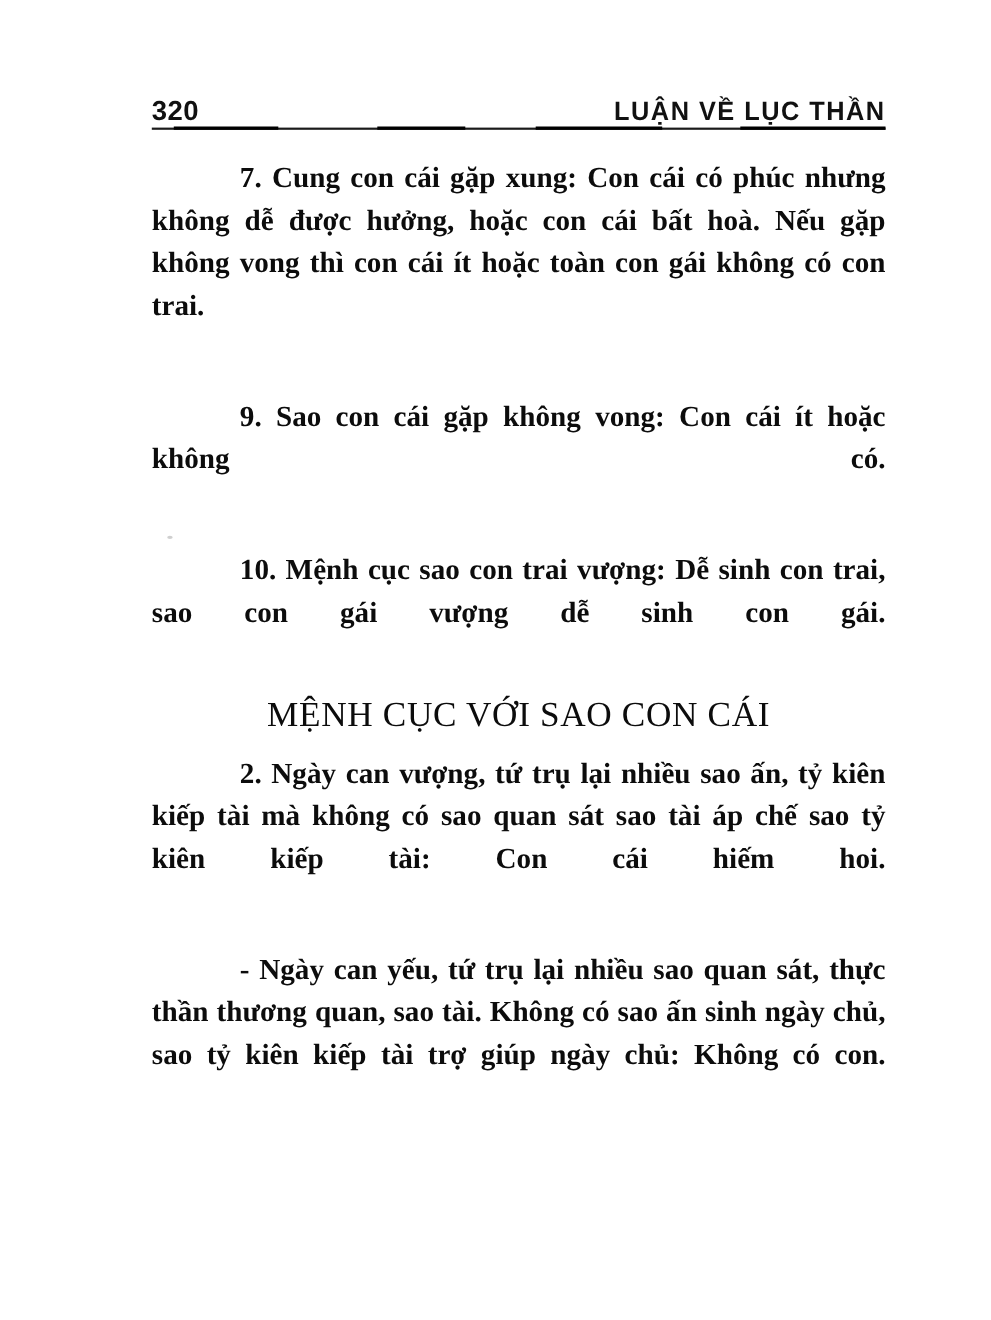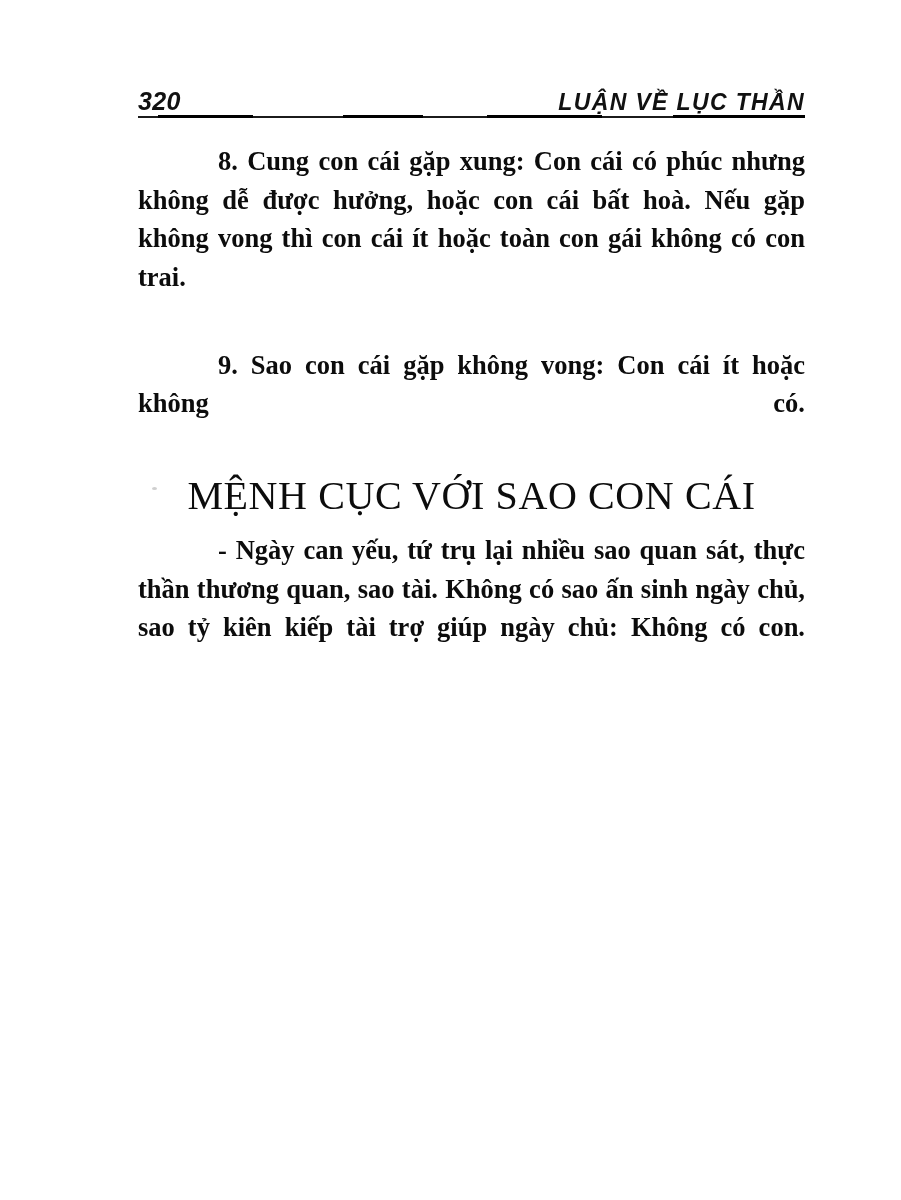--- a/index.html
+++ b/index.html
@@ -22,21 +22,20 @@
   
   .running-head {
     position: absolute;
     left: 138px;
     right: 96px;
     top: 74px;
     height: 40px;
     display: flex;
     align-items: flex-end;
     justify-content: space-between;
-    font-style: italic;
   }
 
   .folio {
     font-family: "Liberation Sans", sans-serif;
     font-size: 25px;
     font-weight: 600;
     color: #111111;
     letter-spacing: 0.4px;
     line-height: 1;
   }
@@ -96,36 +95,36 @@
     line-height: 38.5px;
     color: #0c0c0c;
     text-align: justify;
     text-justify: inter-word;
     text-indent: 80px;
     font-weight: 600;
     -webkit-font-smoothing: none;
   }
 
   p.para + p.para {
-    margin-top: 11px;
+    margin-top: 24px;
   }
 
   p.para.gap-lg { margin-top: 14px; }
 
   
   p.para::after {
     content: "";
     display: inline-block;
     width: 100%;
   }
 
   h2.section-heading {
     margin: 14px 0 6px 0;
     font-family: "Liberation Serif", "DejaVu Serif", serif;
-    font-size: 40px;
+    font-size: 32px;
     line-height: 42px;
     font-weight: 500;
     color: #0c0c0c;
     text-align: center;
     letter-spacing: 0.6px;
     text-indent: 0;
   }
 
   
   .speckle {
@@ -144,30 +143,32 @@
     <span class="folio">320</span>
     <span class="head-title">LUẬN VỀ LỤC THẦN</span>
   </div>
 
   <div class="head-rule"></div>
   <div class="head-rule-b seg1"></div>
   <div class="head-rule-b seg2"></div>
 
   <div class="column">
 
-    <p class="para">8. Cung con cái gặp xung: Con cái có phúc nhưng không dễ được hưởng, hoặc con cái bất hoà. Nếu gặp không vong thì con cái ít hoặc toàn con gái không có con trai.</p>
+    <p class="para">7. Cung con cái gặp xung: Con cái có phúc nhưng không dễ được hưởng, hoặc con cái bất hoà. Nếu gặp không vong thì con cái ít hoặc toàn con gái không có con trai.</p>
 
     <p class="para">9. Sao con cái gặp không vong: Con cái ít hoặc không có.</p>
 
+    <p class="para">10. Mệnh cục sao con trai vượng: Dễ sinh con trai, sao con gái vượng dễ sinh con gái.</p>
 
 
     <h2 class="section-heading">MỆNH CỤC VỚI SAO CON CÁI</h2>
 
 
 
+    <p class="para gap-lg">2. Ngày can vượng, tứ trụ lại nhiều sao ấn, tỷ kiên kiếp tài mà không có sao quan sát sao tài áp chế sao tỷ kiên kiếp tài: Con cái hiếm hoi.</p>
 
     <p class="para gap-lg">- Ngày can yếu, tứ trụ lại nhiều sao quan sát, thực thần thương quan, sao tài. Không có sao ấn sinh ngày chủ, sao tỷ kiên kiếp tài trợ giúp ngày chủ: Không có con.</p>
 
   </div>
 
   <span class="speckle" style="left:152px; top:487px;  width:5px; height:3px;"></span>
 
 </div>
 
 </body></html>

